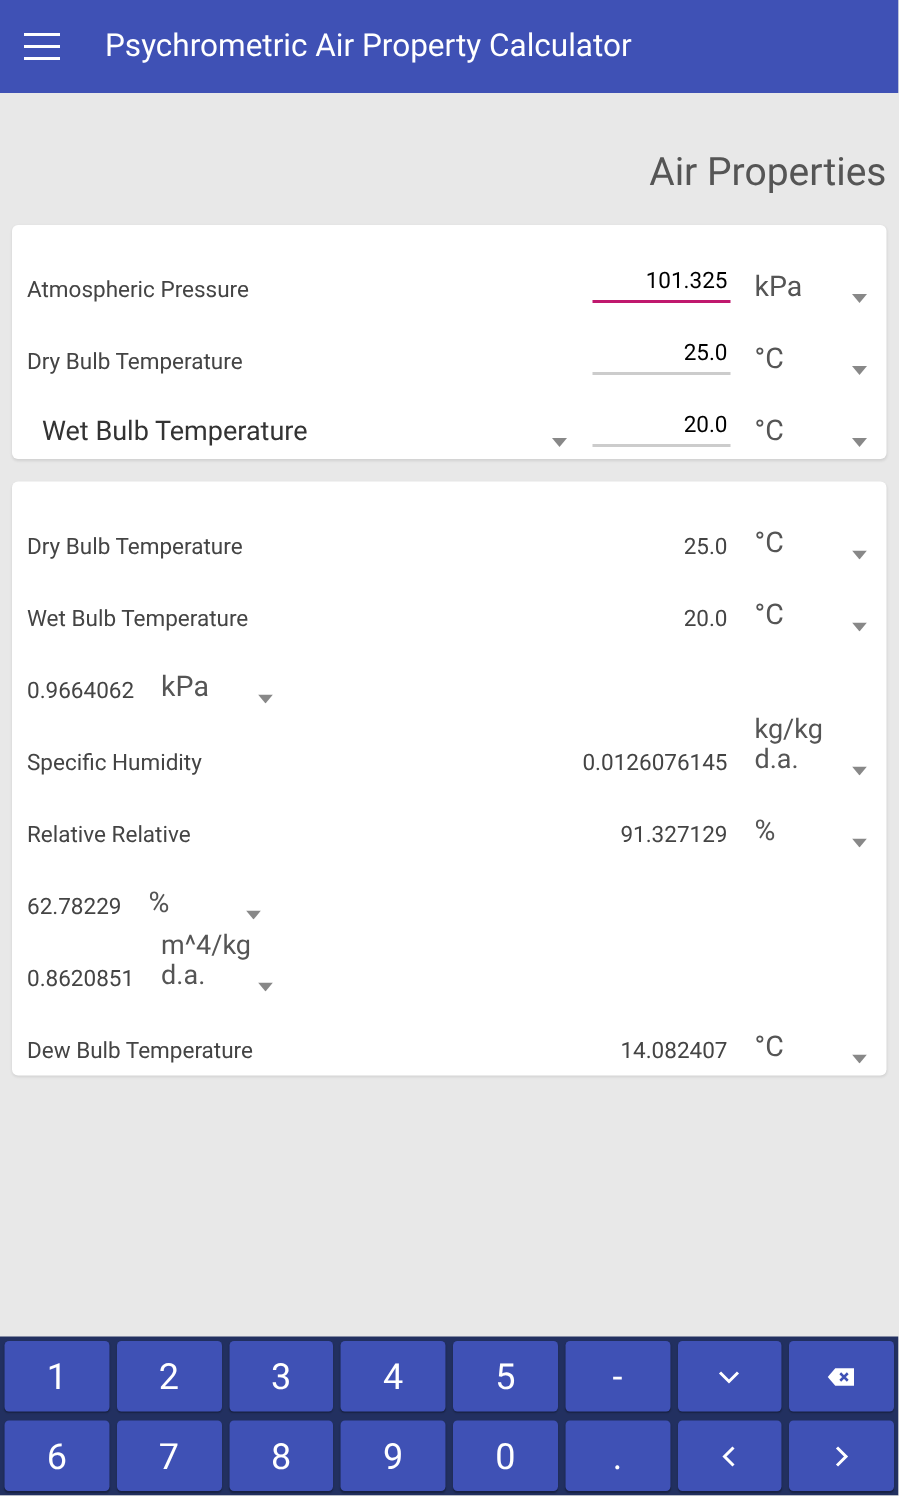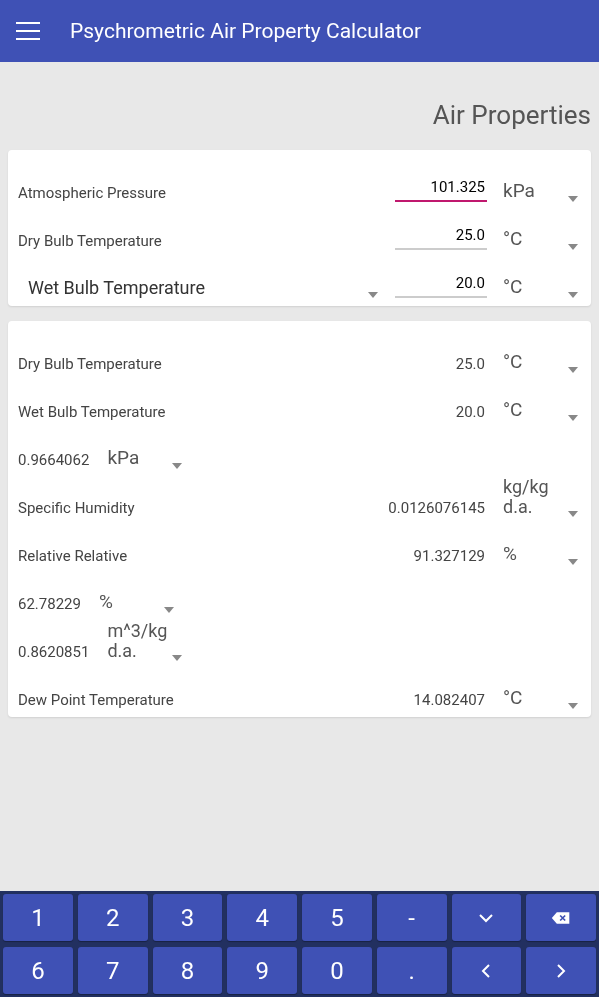--- a/index.html
+++ b/index.html
@@ -251,29 +251,29 @@
       <div class="row-value">62.78229</div>
       <div class="unit-cell">%</div>
       <div class="chevron">
           <svg viewBox="0 0 10 6">
             <path d="M0 0 L5 6 L10 0 Z" fill="#888"></path>
           </svg>
         </div>
     </div>
     <div class="row">
       <div class="row-value">0.8620851</div>
-      <div class="unit-cell small">m^3/kg d.a.</div>
-      <div class="chevron">
-          <svg viewBox="0 0 10 6">
-            <path d="M0 0 L5 6 L10 0 Z" fill="#888"></path>
-          </svg>
-        </div>
-    </div>
-    <div class="row">
-      <div class="row-label">Dew Point Temperature</div>
+      <div class="unit-cell small">m^4/kg d.a.</div>
+      <div class="chevron">
+          <svg viewBox="0 0 10 6">
+            <path d="M0 0 L5 6 L10 0 Z" fill="#888"></path>
+          </svg>
+        </div>
+    </div>
+    <div class="row">
+      <div class="row-label">Dew Bulb Temperature</div>
       <div class="row-value">14.082407</div>
       <div class="unit-cell">°C</div>
       <div class="chevron">
           <svg viewBox="0 0 10 6">
             <path d="M0 0 L5 6 L10 0 Z" fill="#888"></path>
           </svg>
         </div>
     </div>
   </div>
 </div>

